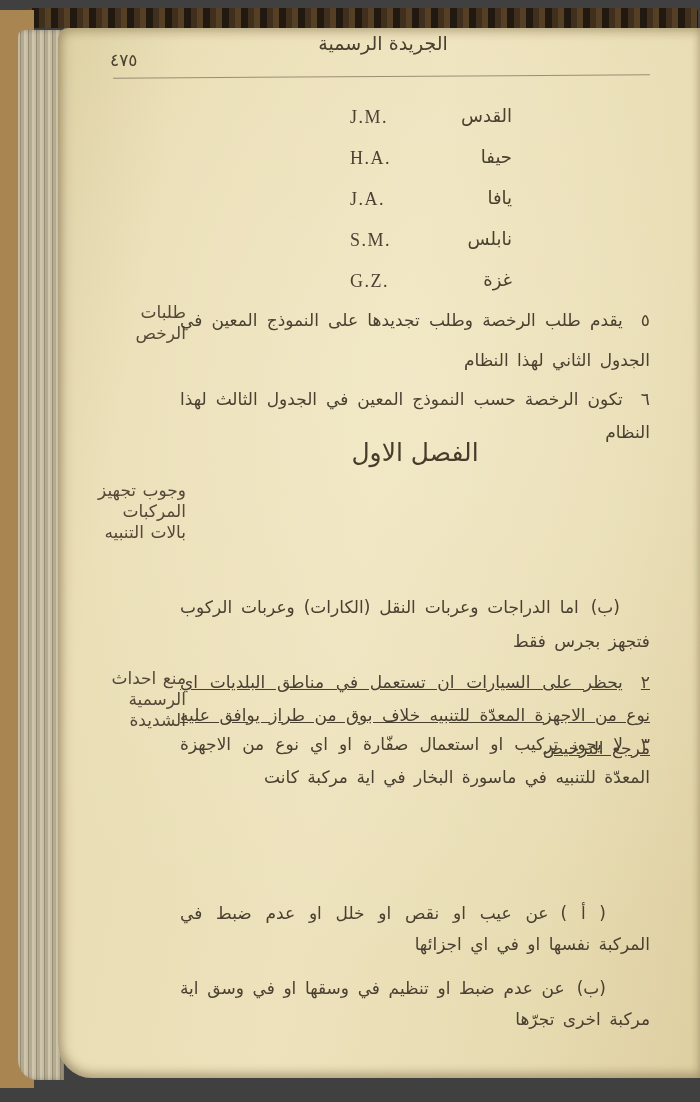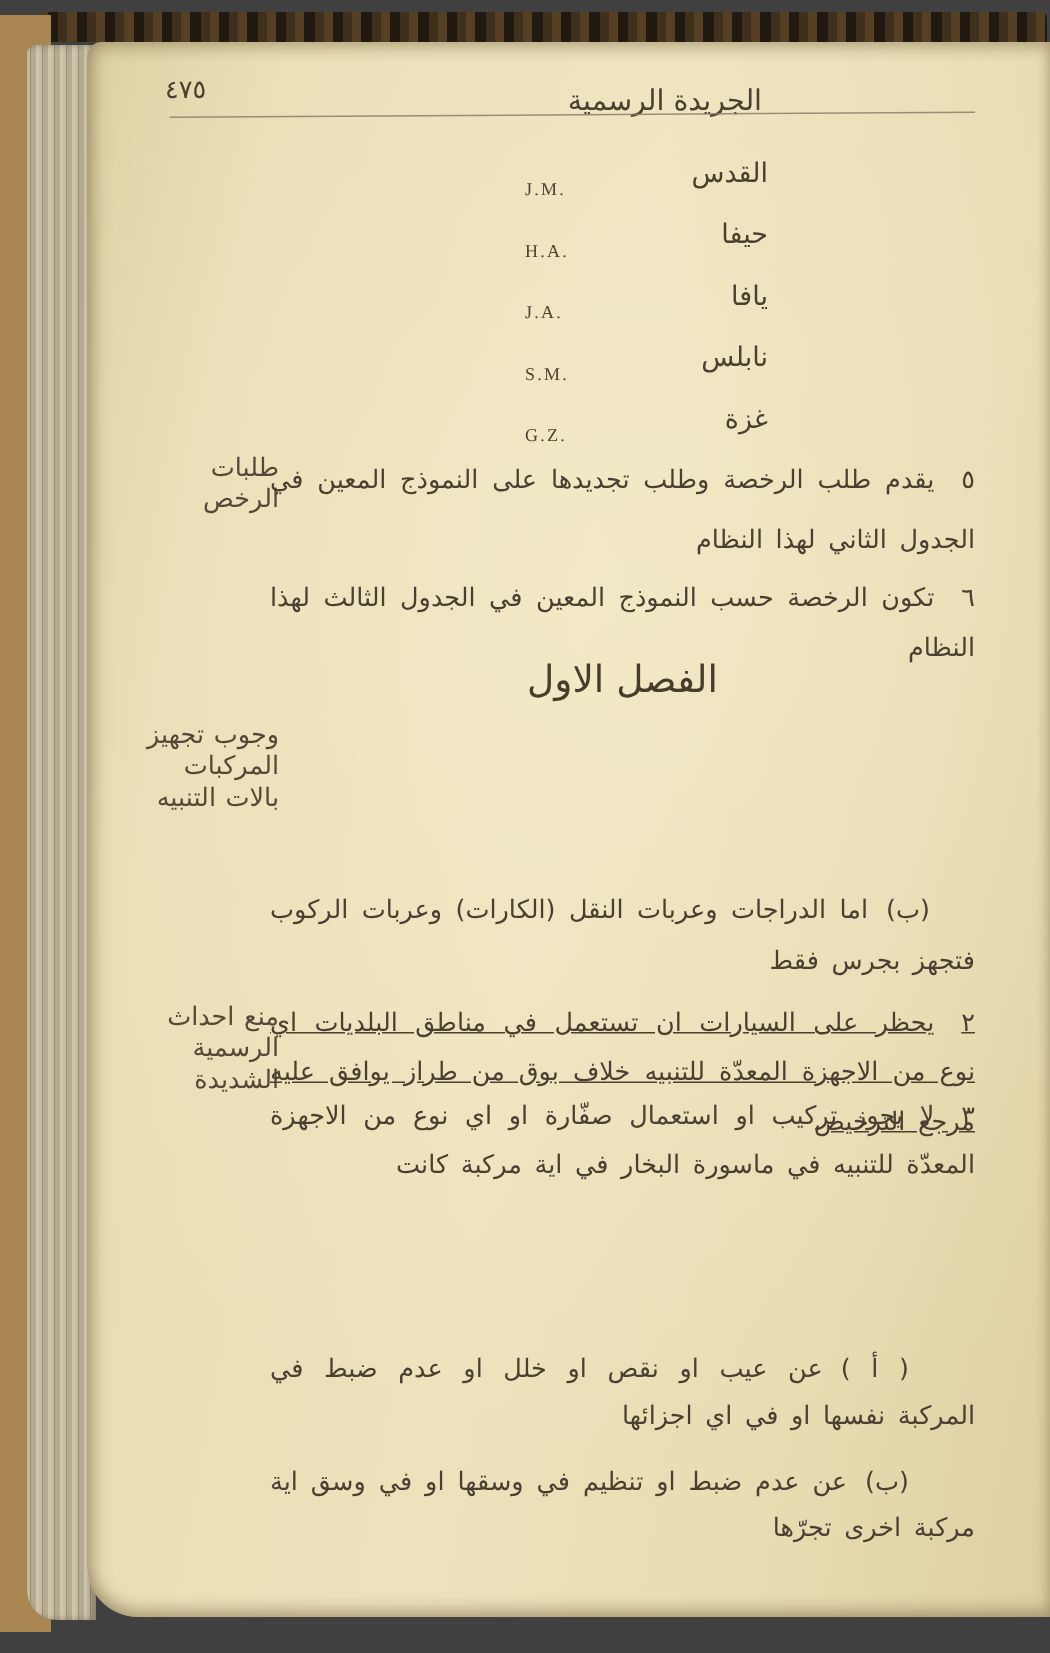--- a/index.html
+++ b/index.html
@@ -47,37 +47,37 @@
     border-radius:10px 0 0 34px;
     box-shadow:
       inset 5px 0 12px rgba(105,88,58,.30),
       inset 0 5px 9px rgba(130,110,70,.28),
       inset 0 -6px 9px rgba(120,100,65,.30);
     color:#49402f;
   }
   .abs { position:absolute; }
   .pagenum { left:52px; top:22px; font-size:17px; letter-spacing:2px; }
   .gtitle {
-    left:200px; top:28px; width:250px; 
+    left:200px; top:4px; width:250px; text-align:center;
     font-size:19px; direction:rtl;
   }
   .rule {
     left:55px; top:48px; width:537px; height:1px;
     background:#8b7f68; transform:rotate(-0.35deg); opacity:.85;
   }
   
   .stations { left:0; top:75px; width:642px; }
   .srow { position:relative; height:41px; }
   .sname {
     position:absolute; right:188px; top:2px;
     font-size:18px; direction:rtl; white-space:nowrap;
   }
   .scode {
-    position:absolute; left:292px; top:16px;
-    font-family:"Liberation Serif", serif; font-size:12px;
+    position:absolute; left:292px; top:4px;
+    font-family:"Liberation Serif", serif; font-size:18px;
     letter-spacing:1.5px; color:#4c4234;
   }
   
   .para {
     left:122px; width:470px; direction:rtl; text-align:justify;
     font-size:17px; color:#4a4031; word-spacing:3px;
   }
   .pnum { margin-left:18px; }
   .plabel { margin-left:12px; }
   .p5   { top:272px; line-height:40px; }

